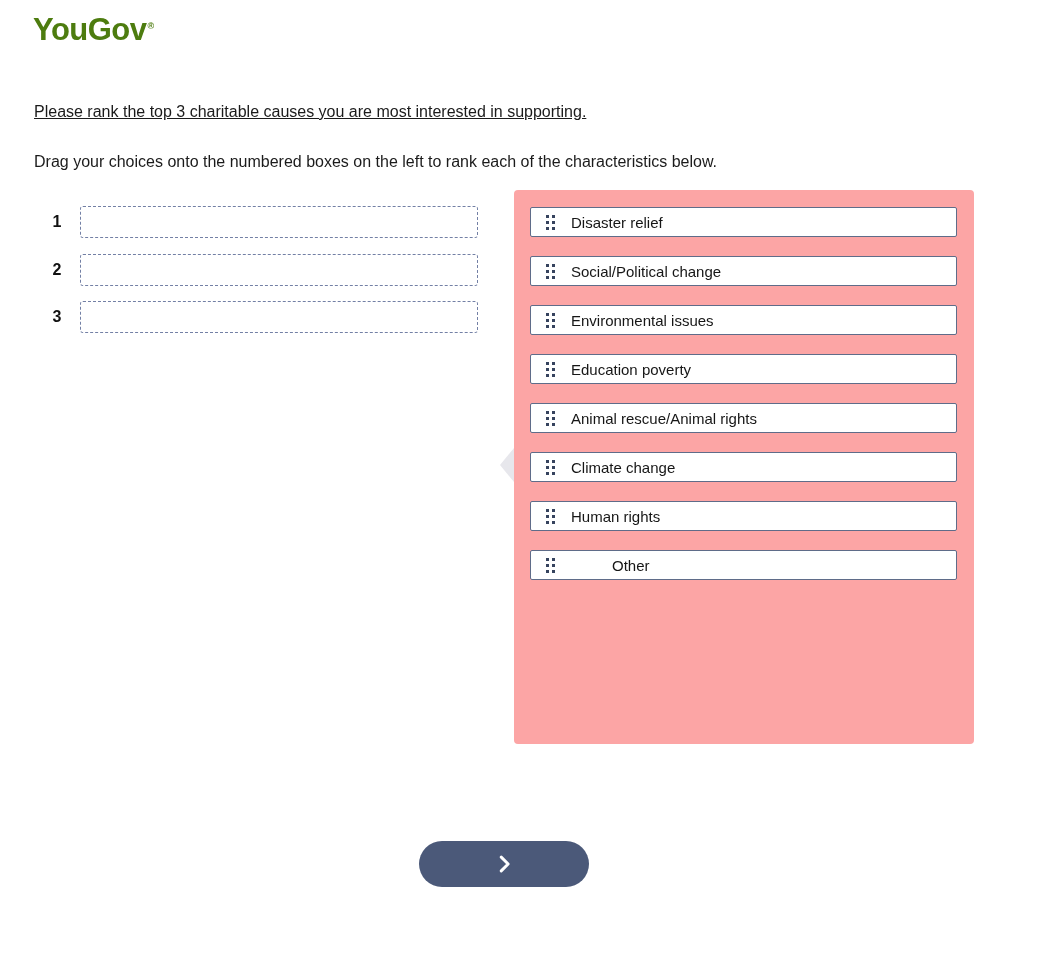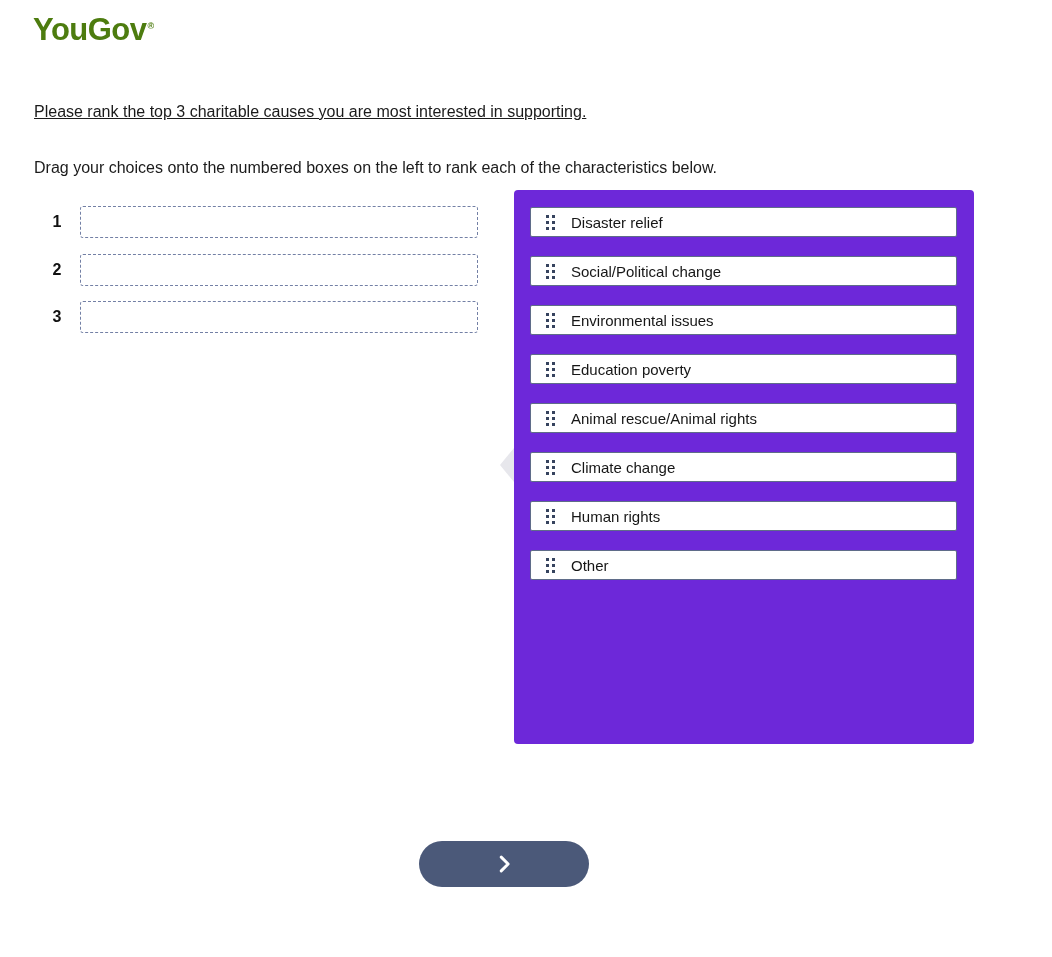--- a/index.html
+++ b/index.html
@@ -6,41 +6,41 @@
   body{
     width:1052px;height:957px;position:relative;background:#ffffff;
     font-family:"Liberation Sans", sans-serif;color:#1b1b1b;overflow:hidden;
   }
   
   .logo{position:absolute;left:33px;top:12px;font-weight:800;font-size:31px;
     letter-spacing:-0.5px;color:#4d7c0f;}
   .logo .tm{font-size:9px;vertical-align:super;font-weight:700;margin-left:1px;}
   
   .question{position:absolute;left:34px;top:103px;font-size:16px;color:#1b1b1b;text-decoration:underline;}
-  .instruction{position:absolute;left:34px;top:159px;font-size:16px;color:#1b1b1b;}
+  .instruction{position:absolute;left:34px;top:153px;font-size:16px;color:#1b1b1b;}
   
   .slot-row{position:absolute;left:34px;height:34px;display:flex;align-items:center;}
   .slot-row.r1{top:205px;}
   .slot-row.r2{top:253px;}
   .slot-row.r3{top:300px;}
   .slot-num{width:46px;text-align:center;font-weight:700;font-size:16px;color:#111;}
   .slot-box{width:398px;height:32px;box-sizing:border-box;border:1px dashed #7380a5;
     border-radius:3px;background:#ffffff;}
   
   .panel{position:absolute;left:514px;top:190px;width:460px;height:554px;
-    background:#6d28d9;border-radius:4px;box-sizing:border-box;
+    background:#fca5a5;border-radius:4px;box-sizing:border-box;
     padding:17px 16px;}
   .panel-notch{position:absolute;left:-14px;top:258px;width:14px;height:34px;
     background:#e7e7ec;
     -webkit-clip-path:polygon(100% 0,0 50%,100% 100%);
     clip-path:polygon(100% 0,0 50%,100% 100%);}
   .choice{position:relative;width:427px;height:30px;box-sizing:border-box;
     margin-bottom:19px;background:#ffffff;border:1px solid #5f6c89;border-radius:2px;
     display:flex;align-items:center;cursor:grab;}
-  .choice:last-child{margin-bottom:15px;}
+  .choice:last-child{margin-bottom:15px;gap:41px;}
   .handle{display:inline-flex;align-items:center;justify-content:center;
     margin-left:15px;width:10px;}
   .choice-label{margin-left:15px;font-size:15px;color:#161616;}
   
   .next-btn{position:absolute;left:419px;top:841px;width:170px;height:46px;
     background:#4b5979;border:none;border-radius:23px;display:flex;
     align-items:center;justify-content:center;cursor:pointer;}
 </style>
 </head>
 <body>

